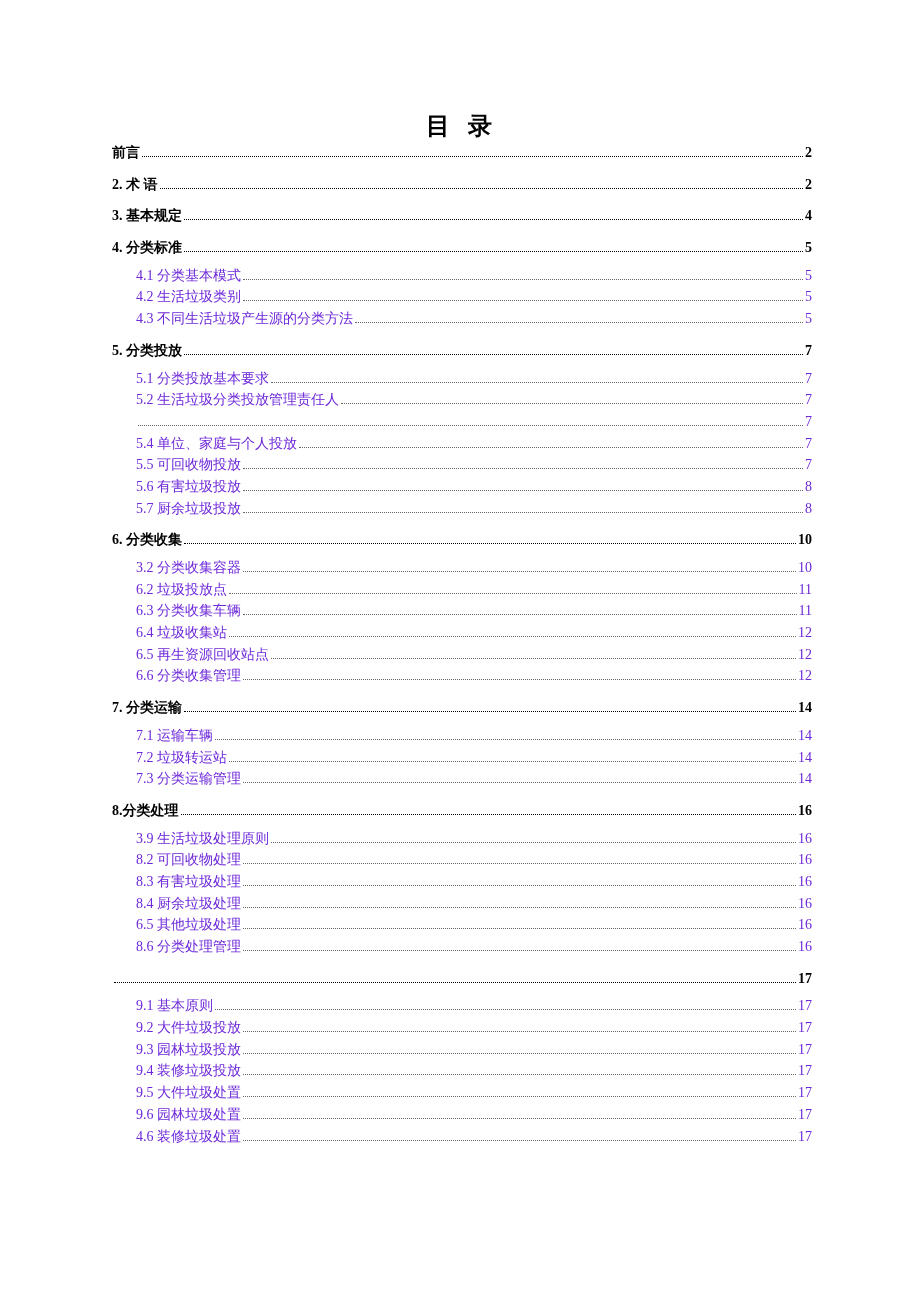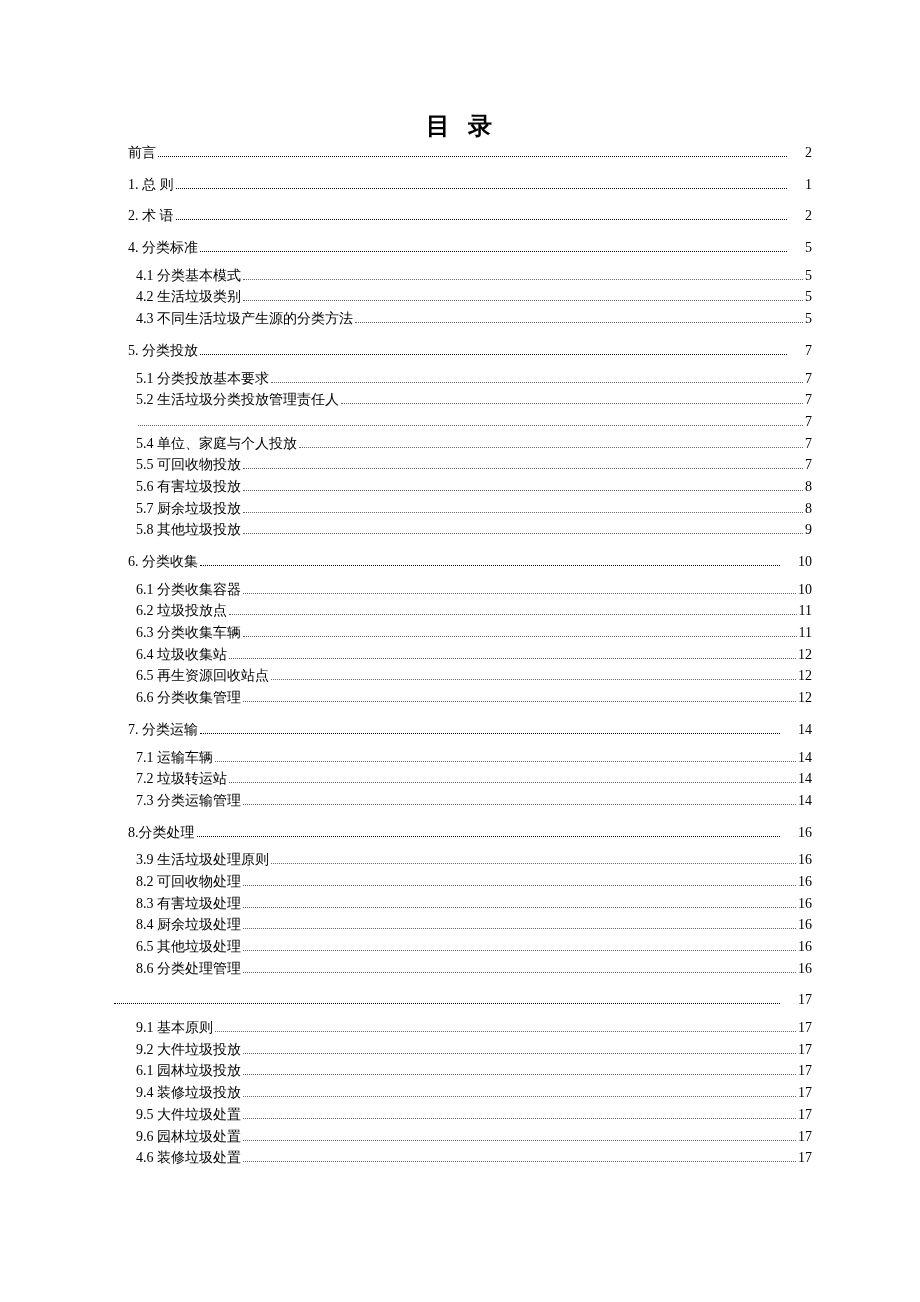--- a/index.html
+++ b/index.html
@@ -19,26 +19,25 @@
     }
     .toc-line {
       display: flex;
       align-items: baseline;
       font-size: 14px;
       line-height: 1.55;
       white-space: nowrap;
     }
     .toc-line.bold .label,
     .toc-line.bold .page {
-      font-weight: normal;
-      margin-left: 16px;
+      font-weight: bold;
     }
     .toc-line.sub {
       padding-left: 24px;
-      color: #000000;
+      color: #6d28d9;
       text-align: center;
     }
     .label {
       flex: 0 0 auto;
     }
     .leader {
       flex: 1 1 auto;
       border-bottom: 1.5px dotted #000;
       margin: 0 2px 3px 2px;
       min-width: 8px;
@@ -65,29 +64,29 @@
 <div class="title">目 录</div>
 
 <div id="toc-container">
     <div class="top-entries">
       <div class="toc-line bold">
         <span class="label">前言</span>
         <span class="leader"></span>
         <span class="page">2</span>
       </div>
       <div class="toc-line bold">
-        <span class="label">1.  总  则</span>
-        <span class="leader"></span>
-        <span class="page">1</span>
-      </div>
-      <div class="toc-line bold">
         <span class="label">2.  术  语</span>
         <span class="leader"></span>
         <span class="page">2</span>
       </div>
+      <div class="toc-line bold">
+        <span class="label">3.  基本规定</span>
+        <span class="leader"></span>
+        <span class="page">4</span>
+      </div>
     </div>
     <div class="section">
       <div class="toc-line bold">
         <span class="label">4. 分类标准</span>
         <span class="leader"></span>
         <span class="page">5</span>
       </div>
       <div class="subs">
         <div class="toc-line sub">
           <span class="label">4.1 分类基本模式</span>
@@ -140,36 +139,31 @@
         <div class="toc-line sub">
           <span class="label">5.6 有害垃圾投放</span>
           <span class="leader"></span>
           <span class="page">8</span>
         </div>
         <div class="toc-line sub">
           <span class="label">5.7 厨余垃圾投放</span>
           <span class="leader"></span>
           <span class="page">8</span>
         </div>
-        <div class="toc-line sub">
-          <span class="label">5.8 其他垃圾投放</span>
-          <span class="leader"></span>
-          <span class="page">9</span>
-        </div>
       </div>
     </div>
     <div class="section">
       <div class="toc-line bold">
         <span class="label">6.  分类收集</span>
         <span class="leader"></span>
         <span class="page">10</span>
       </div>
       <div class="subs">
         <div class="toc-line sub">
-          <span class="label">6.1 分类收集容器</span>
+          <span class="label">3.2 分类收集容器</span>
           <span class="leader"></span>
           <span class="page">10</span>
         </div>
         <div class="toc-line sub">
           <span class="label">6.2 垃圾投放点</span>
           <span class="leader"></span>
           <span class="page">11</span>
         </div>
         <div class="toc-line sub">
           <span class="label">6.3 分类收集车辆</span>
@@ -266,21 +260,21 @@
           <span class="label">9.1 基本原则</span>
           <span class="leader"></span>
           <span class="page">17</span>
         </div>
         <div class="toc-line sub">
           <span class="label">9.2 大件垃圾投放</span>
           <span class="leader"></span>
           <span class="page">17</span>
         </div>
         <div class="toc-line sub">
-          <span class="label">6.1 园林垃圾投放</span>
+          <span class="label">9.3 园林垃圾投放</span>
           <span class="leader"></span>
           <span class="page">17</span>
         </div>
         <div class="toc-line sub">
           <span class="label">9.4 装修垃圾投放</span>
           <span class="leader"></span>
           <span class="page">17</span>
         </div>
         <div class="toc-line sub">
           <span class="label">9.5 大件垃圾处置</span>

